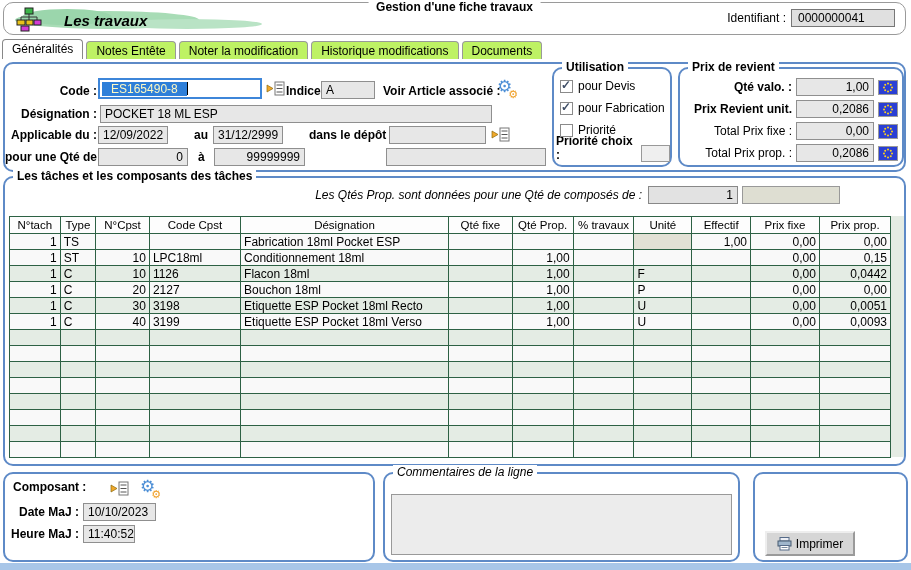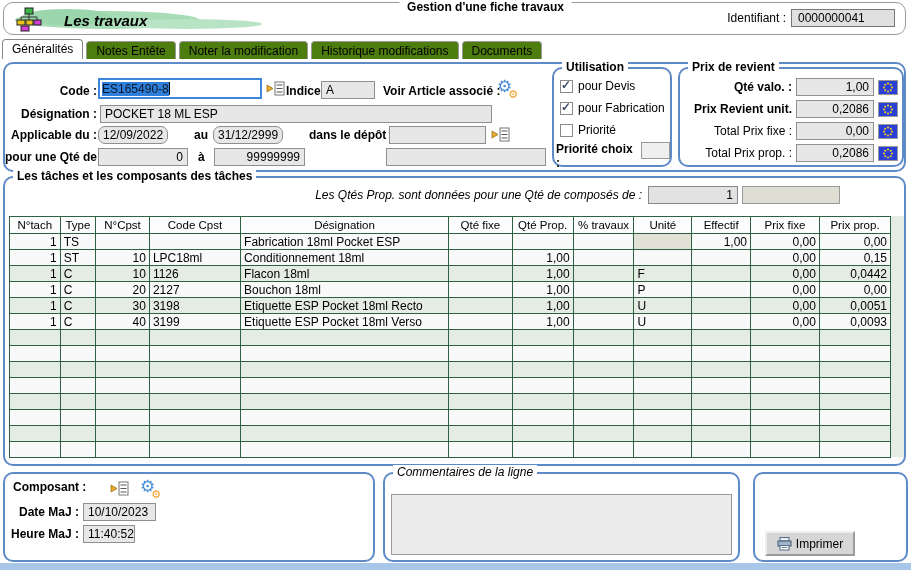--- a/index.html
+++ b/index.html
@@ -4,71 +4,71 @@
 <style>
   html,body{margin:0;padding:0;background:#fff;}
   .window{position:relative;width:911px;height:570px;background:#fff;
     font-family:"Liberation Sans",sans-serif;font-size:12px;color:#000;overflow:hidden;}
   .b{font-weight:bold;}
 
   
   .field{background:#E7E7E7;border:1px solid #8F8F8F;height:18px;line-height:16px;
     padding:0 4px;box-sizing:border-box;position:absolute;overflow:hidden;white-space:nowrap;}
   .r{text-align:right;}
-  .c{text-align:left;border-radius:7px;}
+  .c{text-align:left;}
   .lbl{position:absolute;white-space:nowrap;}
 
   
   .header-box{position:absolute;left:3px;top:2px;width:903px;height:33px;
     border:1px solid #9A9A9A;border-radius:10px;box-sizing:border-box;}
   .window-title{position:absolute;left:50%;top:-3px;transform:translateX(-50%);
-    background:#fff;padding:0 8px;font-weight:bold;white-space:nowrap;margin-left:31px;}
+    background:#fff;padding:0 8px;font-weight:bold;white-space:nowrap;}
   .logo{position:absolute;left:8px;top:2px;width:260px;height:30px;}
   .logo-text{position:absolute;left:52px;top:7px;font-weight:bold;font-style:italic;font-size:15px;}
   .identifiant{position:absolute;right:10px;top:6px;display:flex;align-items:center;gap:5px;}
   .ident-field{position:static;width:104px;background:#E0E0E0;border:1px solid #777;
     height:18px;line-height:16px;padding:0 6px;box-sizing:border-box;}
 
   
   .tabbar{position:absolute;left:2px;top:40px;height:19px;display:flex;gap:3px;align-items:flex-end;}
   .tab{border:1px solid #999;border-bottom:none;border-radius:4px 4px 0 0;
-    padding:2px 9px 1px 9px;background:#4d7c0f;white-space:nowrap;cursor:default;}
+    padding:2px 9px 1px 9px;background:#bef264;white-space:nowrap;cursor:default;}
   .tab.active{background:#fff;padding-bottom:3px;border-color:#888;}
 
   
   .gbox{position:absolute;border:2px solid #5E8AC7;border-radius:10px;box-sizing:border-box;background:#fff;}
   .gtitle{position:absolute;top:-9px;left:8px;background:#fff;padding:0 4px;font-weight:bold;white-space:nowrap;}
   .gtitle.it{font-weight:normal;font-style:italic;}
 
   .form-box{left:3px;top:62px;width:903px;height:110px;}
   .rlbl{position:absolute;left:0;width:92px;text-align:right;font-weight:bold;white-space:nowrap;}
 
   
   .code-input{position:absolute;left:93px;top:14px;width:164px;height:21px;background:#fff;
     border:2px solid #3E86D9;box-sizing:border-box;display:flex;align-items:center;padding-left:2px;}
-  .sel{background:#2E7FD9;color:#0f172a;padding:0 0;}
+  .sel{background:#2E7FD9;color:#fef9c3;padding:0 9px;}
   .caret{display:inline-block;width:1px;height:13px;background:#000;}
 
   
   .lookup{position:absolute;width:20px;height:15px;cursor:pointer;}
 
   
   .gear-wrap{position:absolute;width:20px;height:19px;cursor:pointer;}
   .gear-main{position:absolute;left:0;top:-3px;font-size:17px;color:#4D8FD6;}
   .gear-sub{position:absolute;right:-1px;bottom:-3px;font-size:11px;color:#F0A028;}
 
   
   .util-box{left:547px;top:3px;width:120px;height:100px;}
   .prix-box{left:673px;top:3px;width:226px;height:100px;}
   .cb-row{display:flex;align-items:center;height:22px;padding-left:6px;}
   .cb{width:13px;height:13px;background:#fff;border:1px solid #8A8A8A;margin-right:5px;
     box-sizing:border-box;position:relative;flex:none;}
   .cb.checked::after{content:"\2713";position:absolute;left:0px;top:-3px;font-size:12px;
     font-weight:bold;color:#3F4E66;}
-  .prio-row{display:flex;align-items:flex-start;height:20px;padding-left:2px;margin-top:1px;}
+  .prio-row{display:flex;align-items:flex-end;height:20px;padding-left:2px;margin-top:1px;}
   .prio-field{position:static;width:30px;height:17px;background:#EFEFEF;border:1px solid #999;
     box-sizing:border-box;margin-left:3px;}
   .util-pad{padding-top:6px;}
   .prix-row{display:flex;align-items:center;height:22px;padding:0 4px;}
   .prix-row .plabel{flex:1;text-align:right;margin-right:4px;white-space:nowrap;}
   .prix-row .pfield{position:static;width:78px;text-align:right;flex:none;}
   .eu-btn{margin-left:4px;border:1px solid #9A9A9A;background:#C8C8C8;padding:0;
     display:inline-flex;line-height:0;cursor:pointer;flex:none;}
 
   

